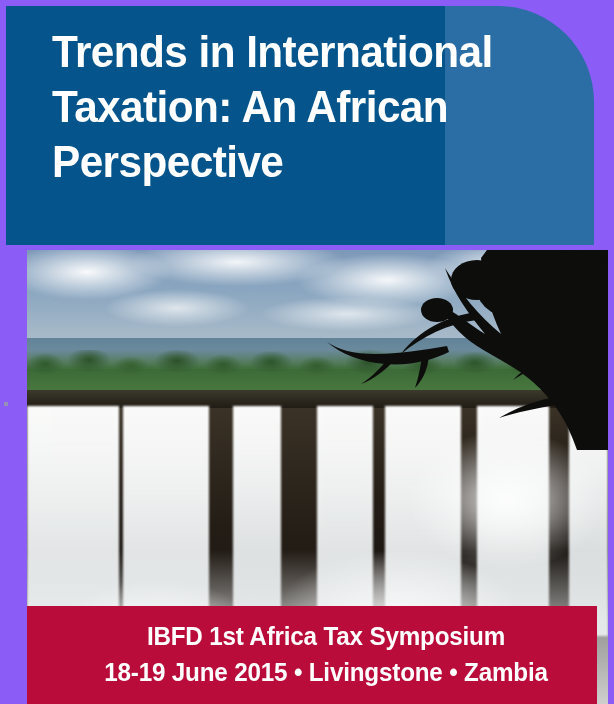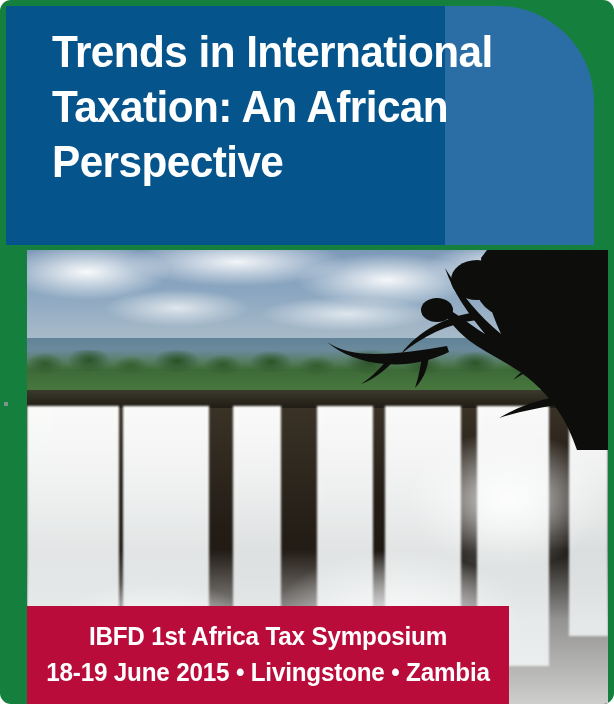--- a/index.html
+++ b/index.html
@@ -13,23 +13,22 @@
     position: relative;
     overflow: hidden;
     font-family: "Liberation Sans", sans-serif;
   }
 
   #cover {
     position: absolute;
     left: 0; top: 0;
     width: 614px;
     height: 704px;
-    background: #15803d;
+    background: #8b5cf6;
     overflow: hidden;
-    border-radius: 11px;
   }
 
   
   #photo {
     position: absolute;
     left: 27px;
     top: 250px;
     width: 581px;
     height: 454px;
     overflow: hidden;
@@ -152,25 +151,26 @@
     transform: scaleX(.94);
     transform-origin: left top;
     white-space: pre-line;
   }
 
   
   #banner {
     position: absolute;
     left: 27px;
     top: 606px;
-    width: 482px;
+    width: 542px;
     height: 98px;
     background: #ba0c3a;
     color: #ffffff;
     text-align: center;
+    padding-left: 28px;
   }
   .banner-line {
     font-weight: bold;
     letter-spacing: -0.2px;
     transform: scaleX(.97);
   }
   #banner-line1 { font-size: 25px; line-height: 25px; padding-top: 18px; }
   #banner-line2 { font-size: 25px; line-height: 25px; padding-top: 11px; }
 
   

